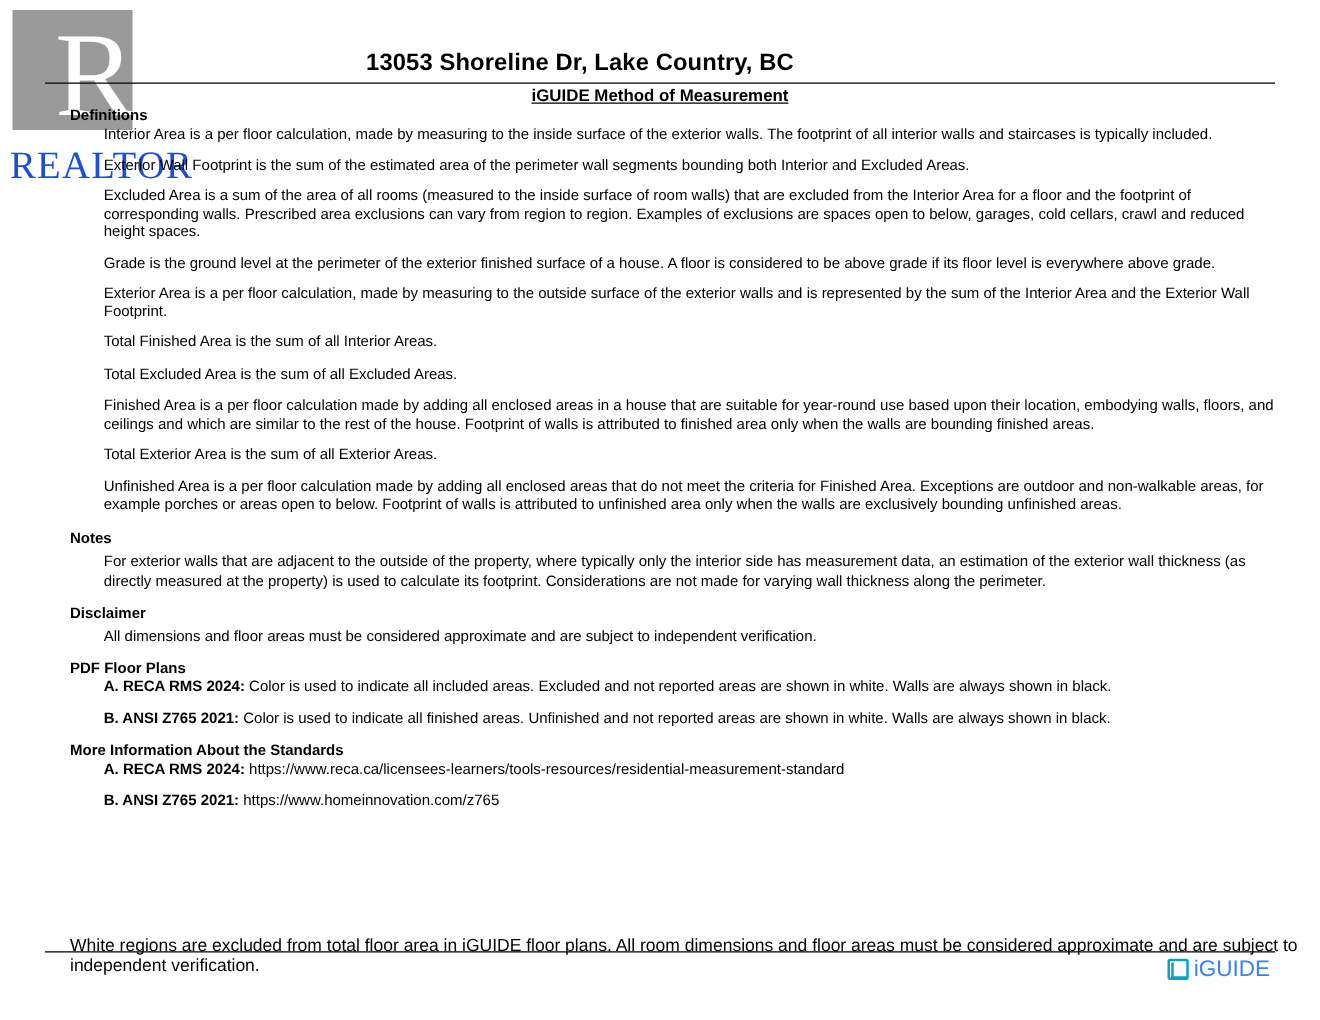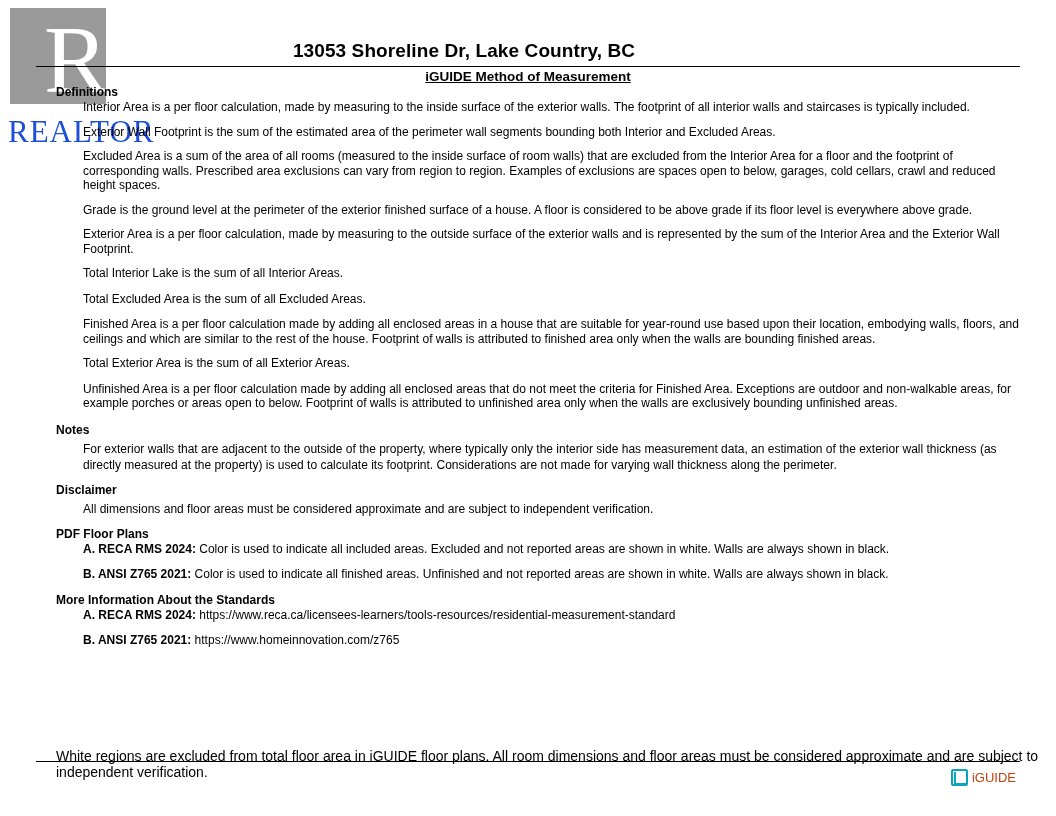--- a/index.html
+++ b/index.html
@@ -175,23 +175,23 @@
     position: absolute;
     left: 1px;
     top: 1px;
     width: 11px;
     height: 11px;
     border-left: 2px solid #0aa3c2;
     border-bottom: 2px solid #0aa3c2;
     transform: rotate(0deg);
   }
   .iguide-word {
-    font-size: 13px;
+    font-size: 18px;
     letter-spacing: 0px;
-    color: #c2410c;
+    color: #3b82f6;
     font-family: "Liberation Sans", sans-serif;
   }
 </style>
 </head>
 <body>
 
 <div class="page">
 
   <div class="watermark">
     <div class="wm-square"></div>
@@ -210,21 +210,21 @@
     <p class="para lead-para"><b>Interior Area</b><span> is a per floor calculation, made by measuring to the inside surface of the exterior walls. The footprint of all interior walls and staircases is typically included.</span></p>
 
     <p class="para"><b>Exterior Wall Footprint</b><span> is the sum of the estimated area of the perimeter wall segments bounding both Interior and Excluded Areas.</span></p>
 
     <p class="para"><b>Excluded Area</b><span> is a sum of the area of all rooms (measured to the inside surface of room walls) that are excluded from the Interior Area for a floor and the footprint of corresponding walls. Prescribed area exclusions can vary from region to region. Examples of exclusions are spaces open to below, garages, cold cellars, crawl and reduced height spaces.</span></p>
 
     <p class="para"><b>Grade</b><span> is the ground level at the perimeter of the exterior finished surface of a house. A floor is considered to be above grade if its floor level is everywhere above grade.</span></p>
 
     <p class="para"><b>Exterior Area</b><span> is a per floor calculation, made by measuring to the outside surface of the exterior walls and is represented by the sum of the Interior Area and the Exterior Wall Footprint.</span></p>
 
-    <p class="para short"><b>Total Interior Lake</b><span> is the sum of all Interior Areas.</span></p>
+    <p class="para short"><b>Total Finished Area</b><span> is the sum of all Interior Areas.</span></p>
 
     <p class="para short"><b>Total Excluded Area</b><span> is the sum of all Excluded Areas.</span></p>
 
     <p class="para"><b>Finished Area</b><span> is a per floor calculation made by adding all enclosed areas in a house that are suitable for year-round use based upon their location, embodying walls, floors, and ceilings and which are similar to the rest of the house. Footprint of walls is attributed to finished area only when the walls are bounding finished areas.</span></p>
 
     <p class="para short"><b>Total Exterior Area</b><span> is the sum of all Exterior Areas.</span></p>
 
     <p class="para"><b>Unfinished Area</b><span> is a per floor calculation made by adding all enclosed areas that do not meet the criteria for Finished Area. Exceptions are outdoor and non-walkable areas, for example porches or areas open to below. Footprint of walls is attributed to unfinished area only when the walls are exclusively bounding unfinished areas.</span></p>
 
     <div class="section-head notes">Notes</div>

